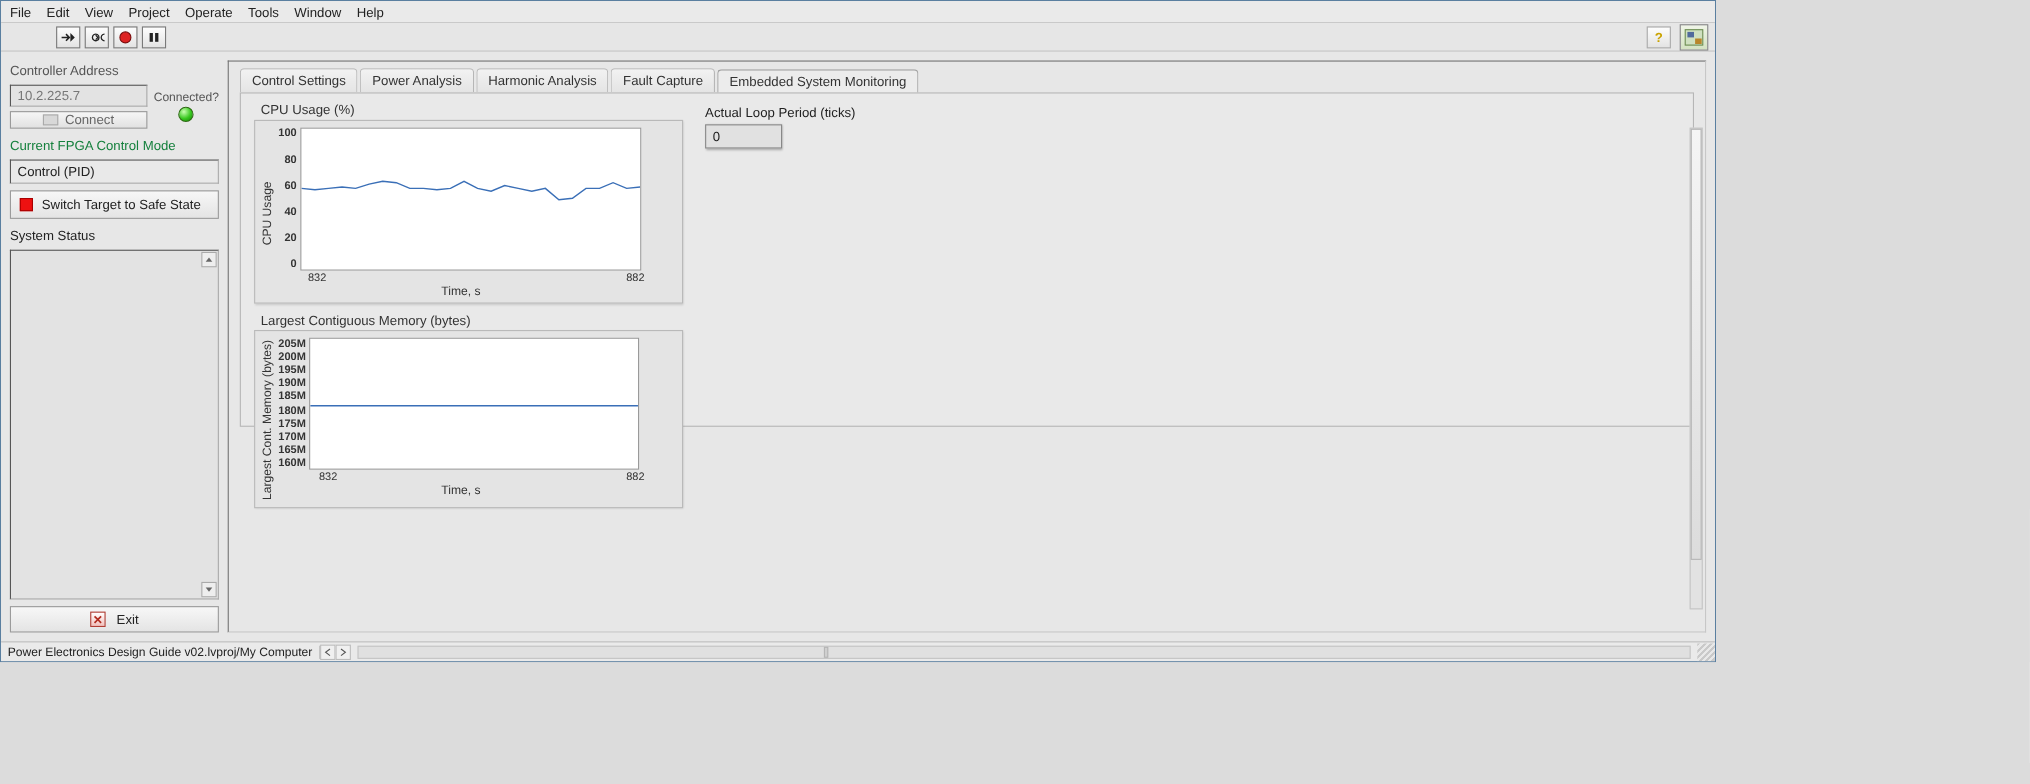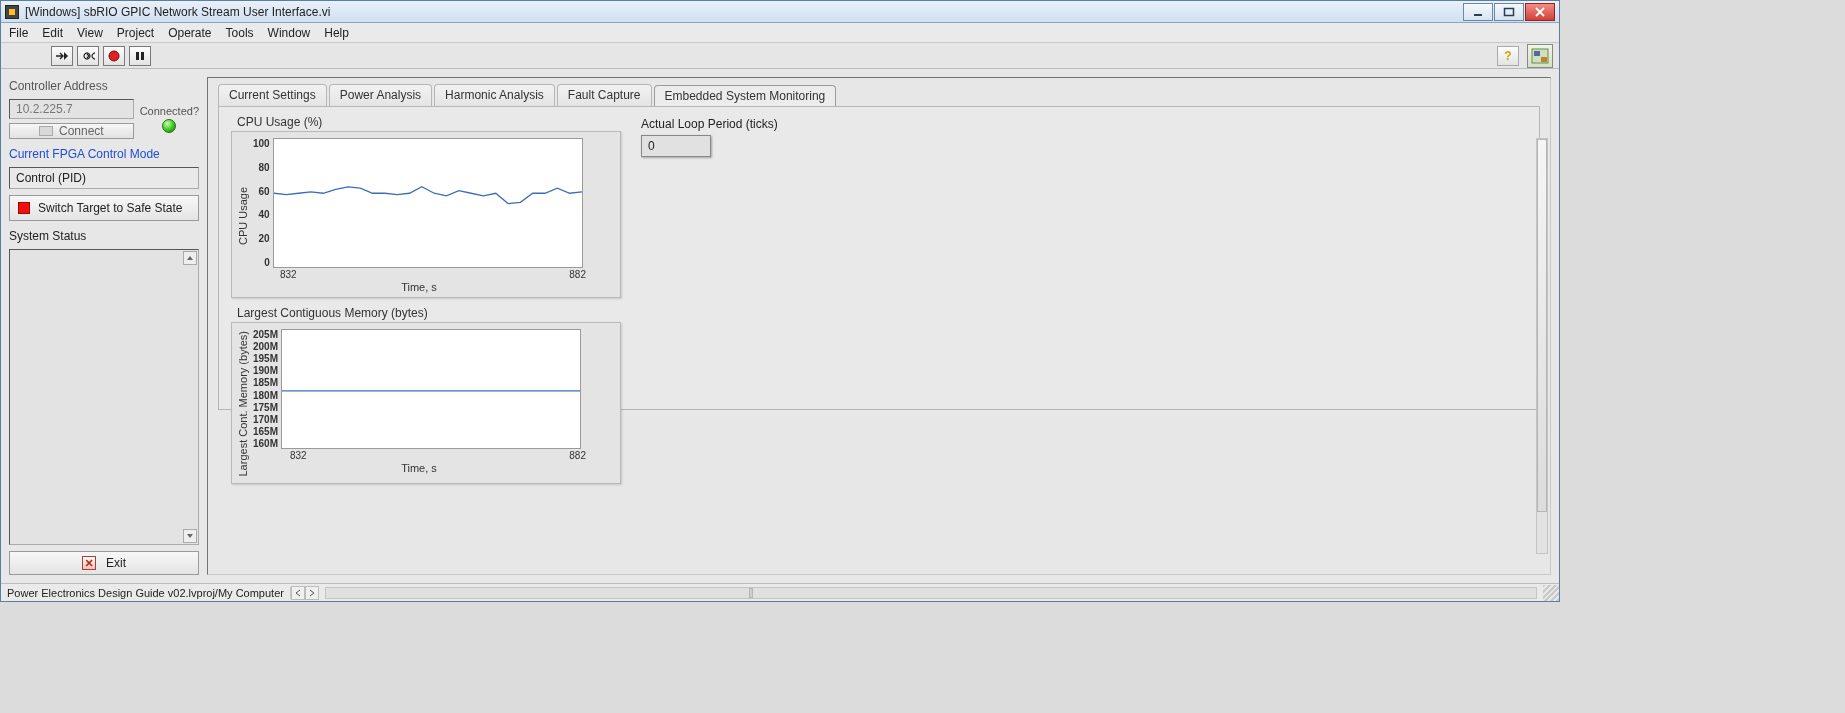--- a/index.html
+++ b/index.html
@@ -69,41 +69,20 @@
   .sb-arrows div { width:14px; height:14px; border:1px solid #bcbcbc; display:flex; align-items:center; justify-content:center; background:#f0f0f0; }
   .sb-scroll { flex:1; margin:0 6px; height:12px; background:#e0e0e0; border:1px solid #c4c4c4; position:relative; }
   .sb-scroll .th { position:absolute; left:35%; width:4px; top:0; bottom:0; background:#cfcfcf; border:1px solid #b5b5b5; }
   .sb-corner { width:16px; height:16px; background: repeating-linear-gradient(135deg,#c9c9c9 0 2px,#e8e8e8 2px 4px); }
 </style>
 </head>
 <body>
 
 <div class="window">
 
-  <div class="title-bar">
-    <div class="title-icon"></div>
-    <div class="title-text">[Windows] sbRIO GPIC Network Stream User Interface.vi</div>
-    <div class="win-btns">
-      <div class="wb">
-          <svg width="12" height="10">
-            <rect x="2" y="7" width="8" height="2" fill="#2a3d55"></rect>
-          </svg>
-        </div>
-      <div class="wb">
-          <svg width="12" height="10">
-            <rect x="1.5" y="1.5" width="9" height="7" fill="none" stroke="#2a3d55" stroke-width="1.5"></rect>
-          </svg>
-        </div>
-      <div class="wb close">
-          <svg width="12" height="10">
-            <path d="M2 1 L10 9 M10 1 L2 9" stroke="#fff" stroke-width="1.8"></path>
-          </svg>
-        </div>
-    </div>
-  </div>
 
   <div class="menu-bar">
     <span>File</span>
     <span>Edit</span>
     <span>View</span>
     <span>Project</span>
     <span>Operate</span>
     <span>Tools</span>
     <span>Window</span>
     <span>Help</span>
@@ -160,21 +139,21 @@
             <span class="mini-icon"></span>
             <span>Connect</span>
           </div>
         </div>
         <div class="conn-ind">
           <span>Connected?</span>
           <div class="led"></div>
         </div>
       </div>
 
-      <div class="lbl" style="color:#1d4ed8">Current FPGA Control Mode</div>
+      <div class="lbl" style="color:#15803d">Current FPGA Control Mode</div>
       <div class="dd">
           <span>Control (PID)</span>
         </div>
 
       <div class="safe-btn">
         <div class="sq"></div>
         <span>Switch Target to Safe State</span>
       </div>
 
       <div class="lbl" style="color:#222">System Status</div>
@@ -192,21 +171,21 @@
       </div>
 
       <div class="exit-btn">
         <div class="x">✕</div>
         <span>Exit</span>
       </div>
     </div>
 
     <div class="right-col">
       <div class="tabstrip">
-        <div class="tab">Current Settings</div>
+        <div class="tab">Control Settings</div>
         <div class="tab">Power Analysis</div>
         <div class="tab">Harmonic Analysis</div>
         <div class="tab">Fault Capture</div>
         <div class="tab active">Embedded System Monitoring</div>
       </div>
       <div class="tabpanel">
         <div class="tab-content">
           <div class="charts-col">
 
             <div>

